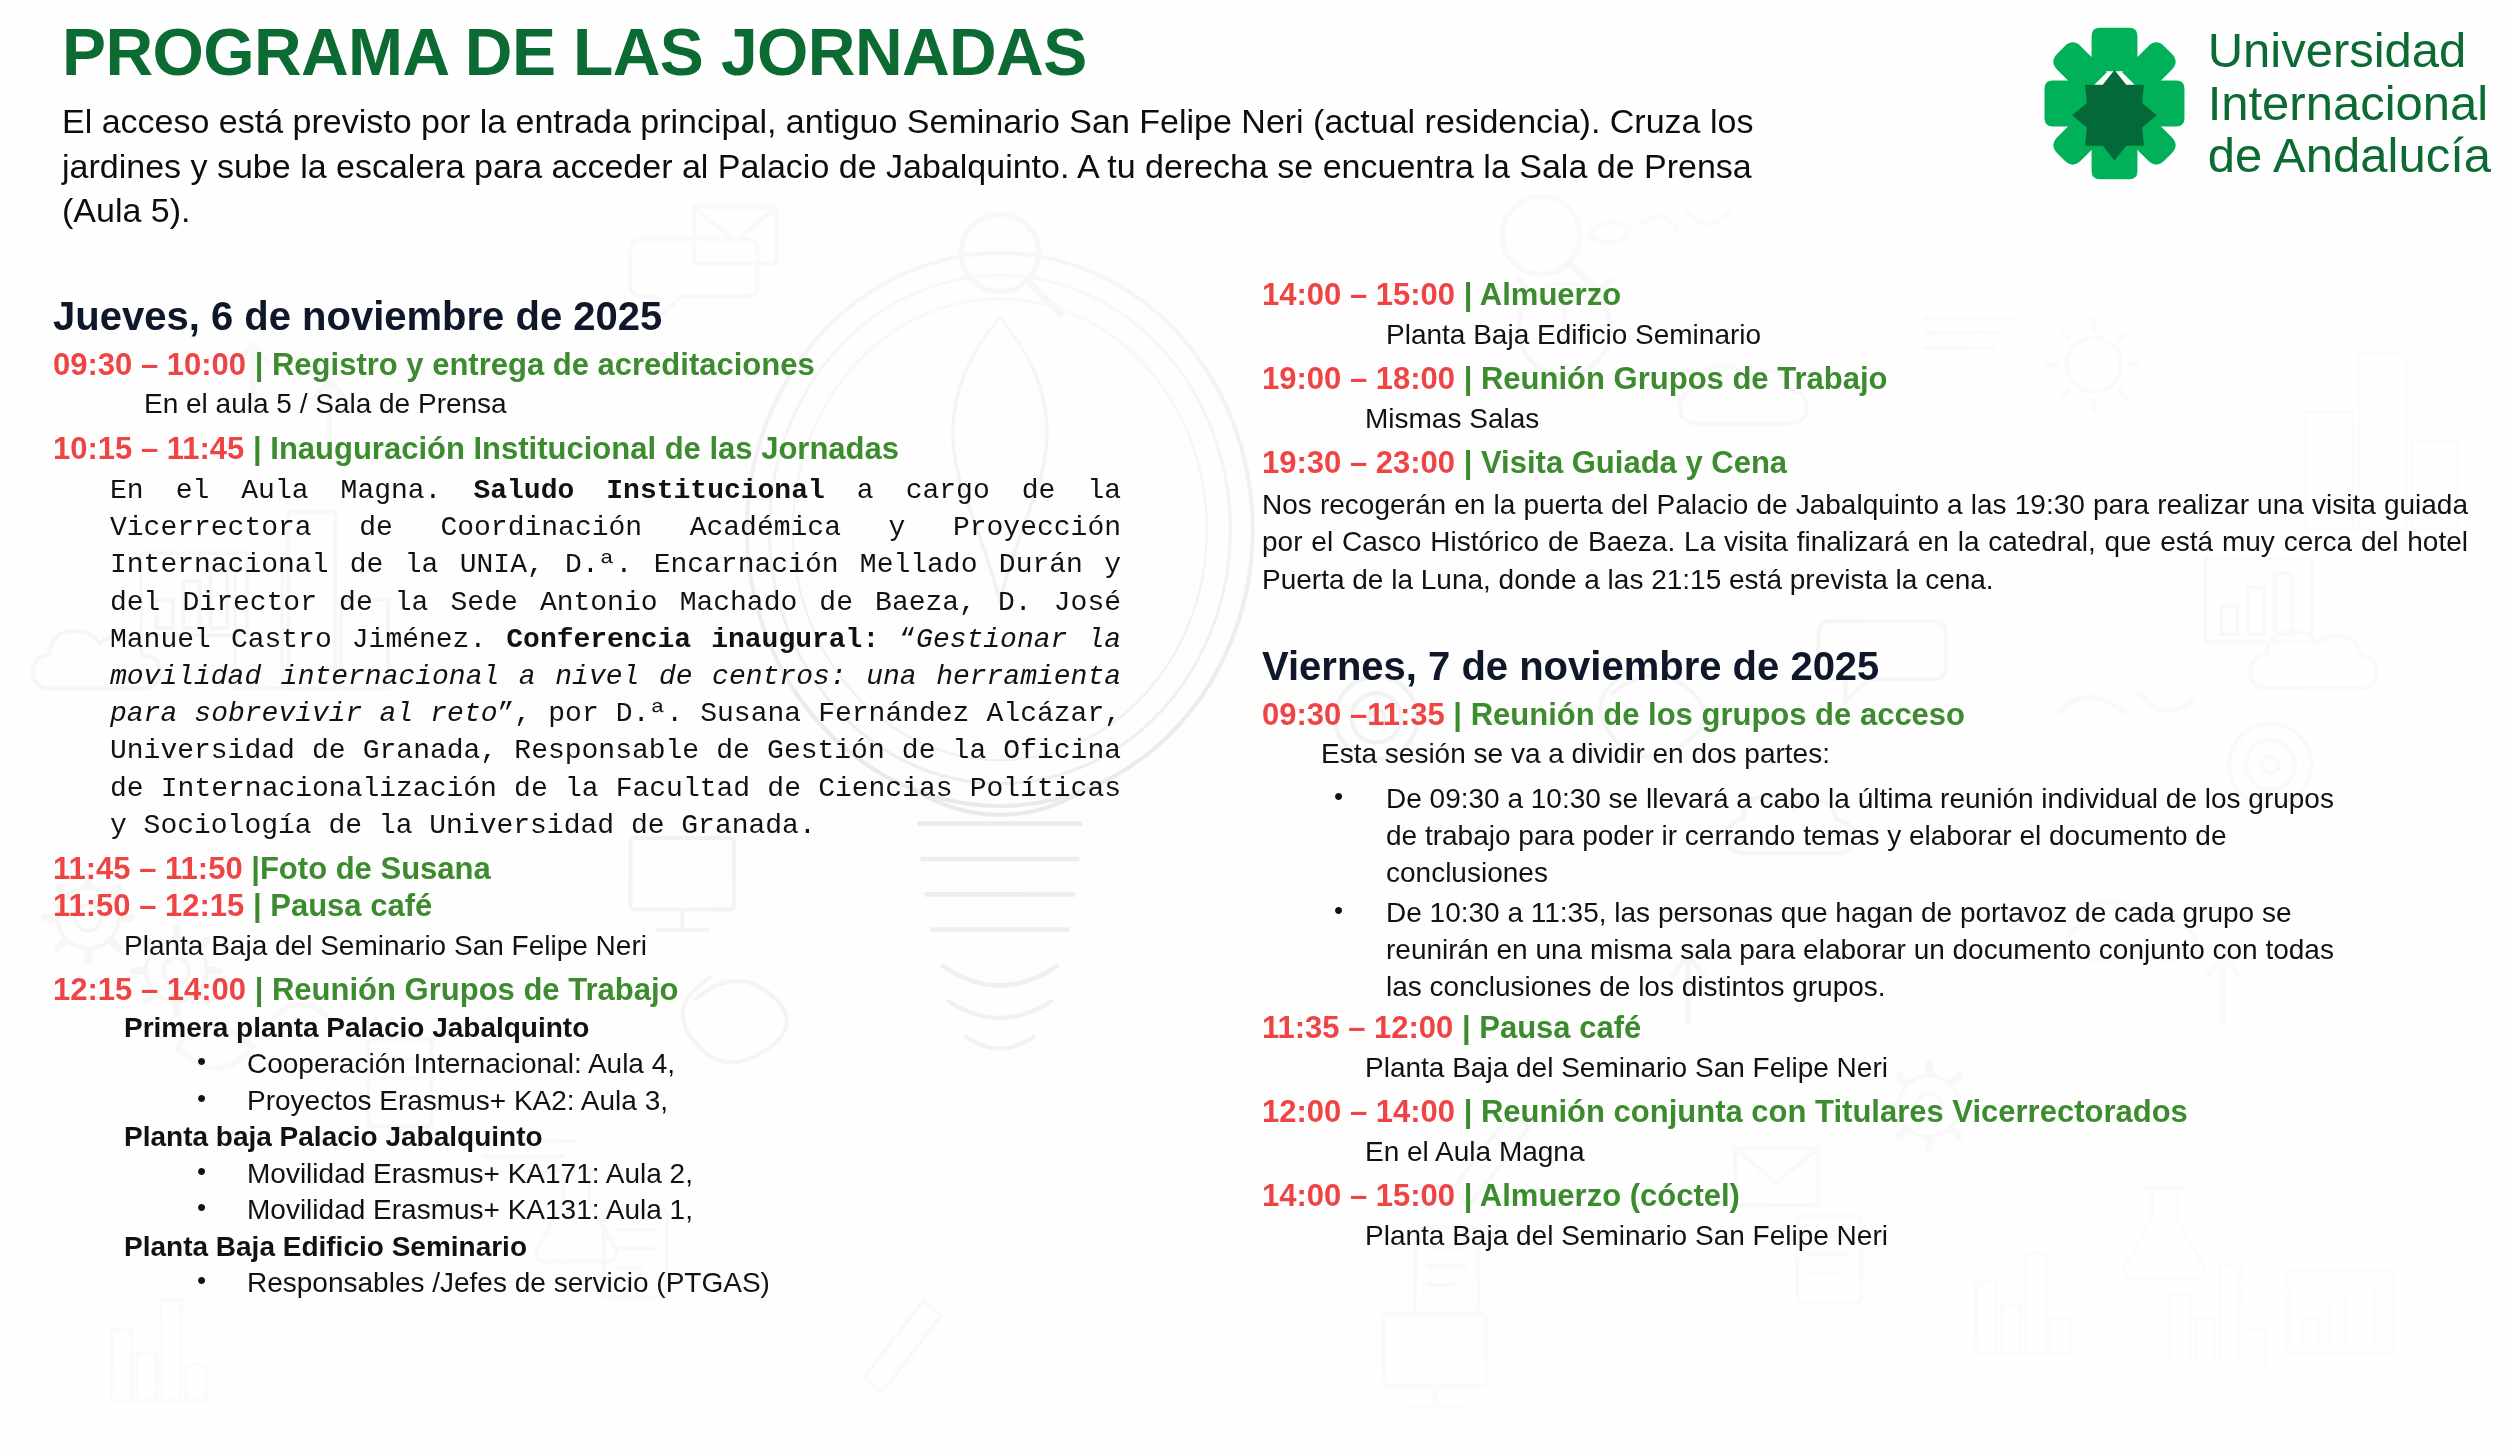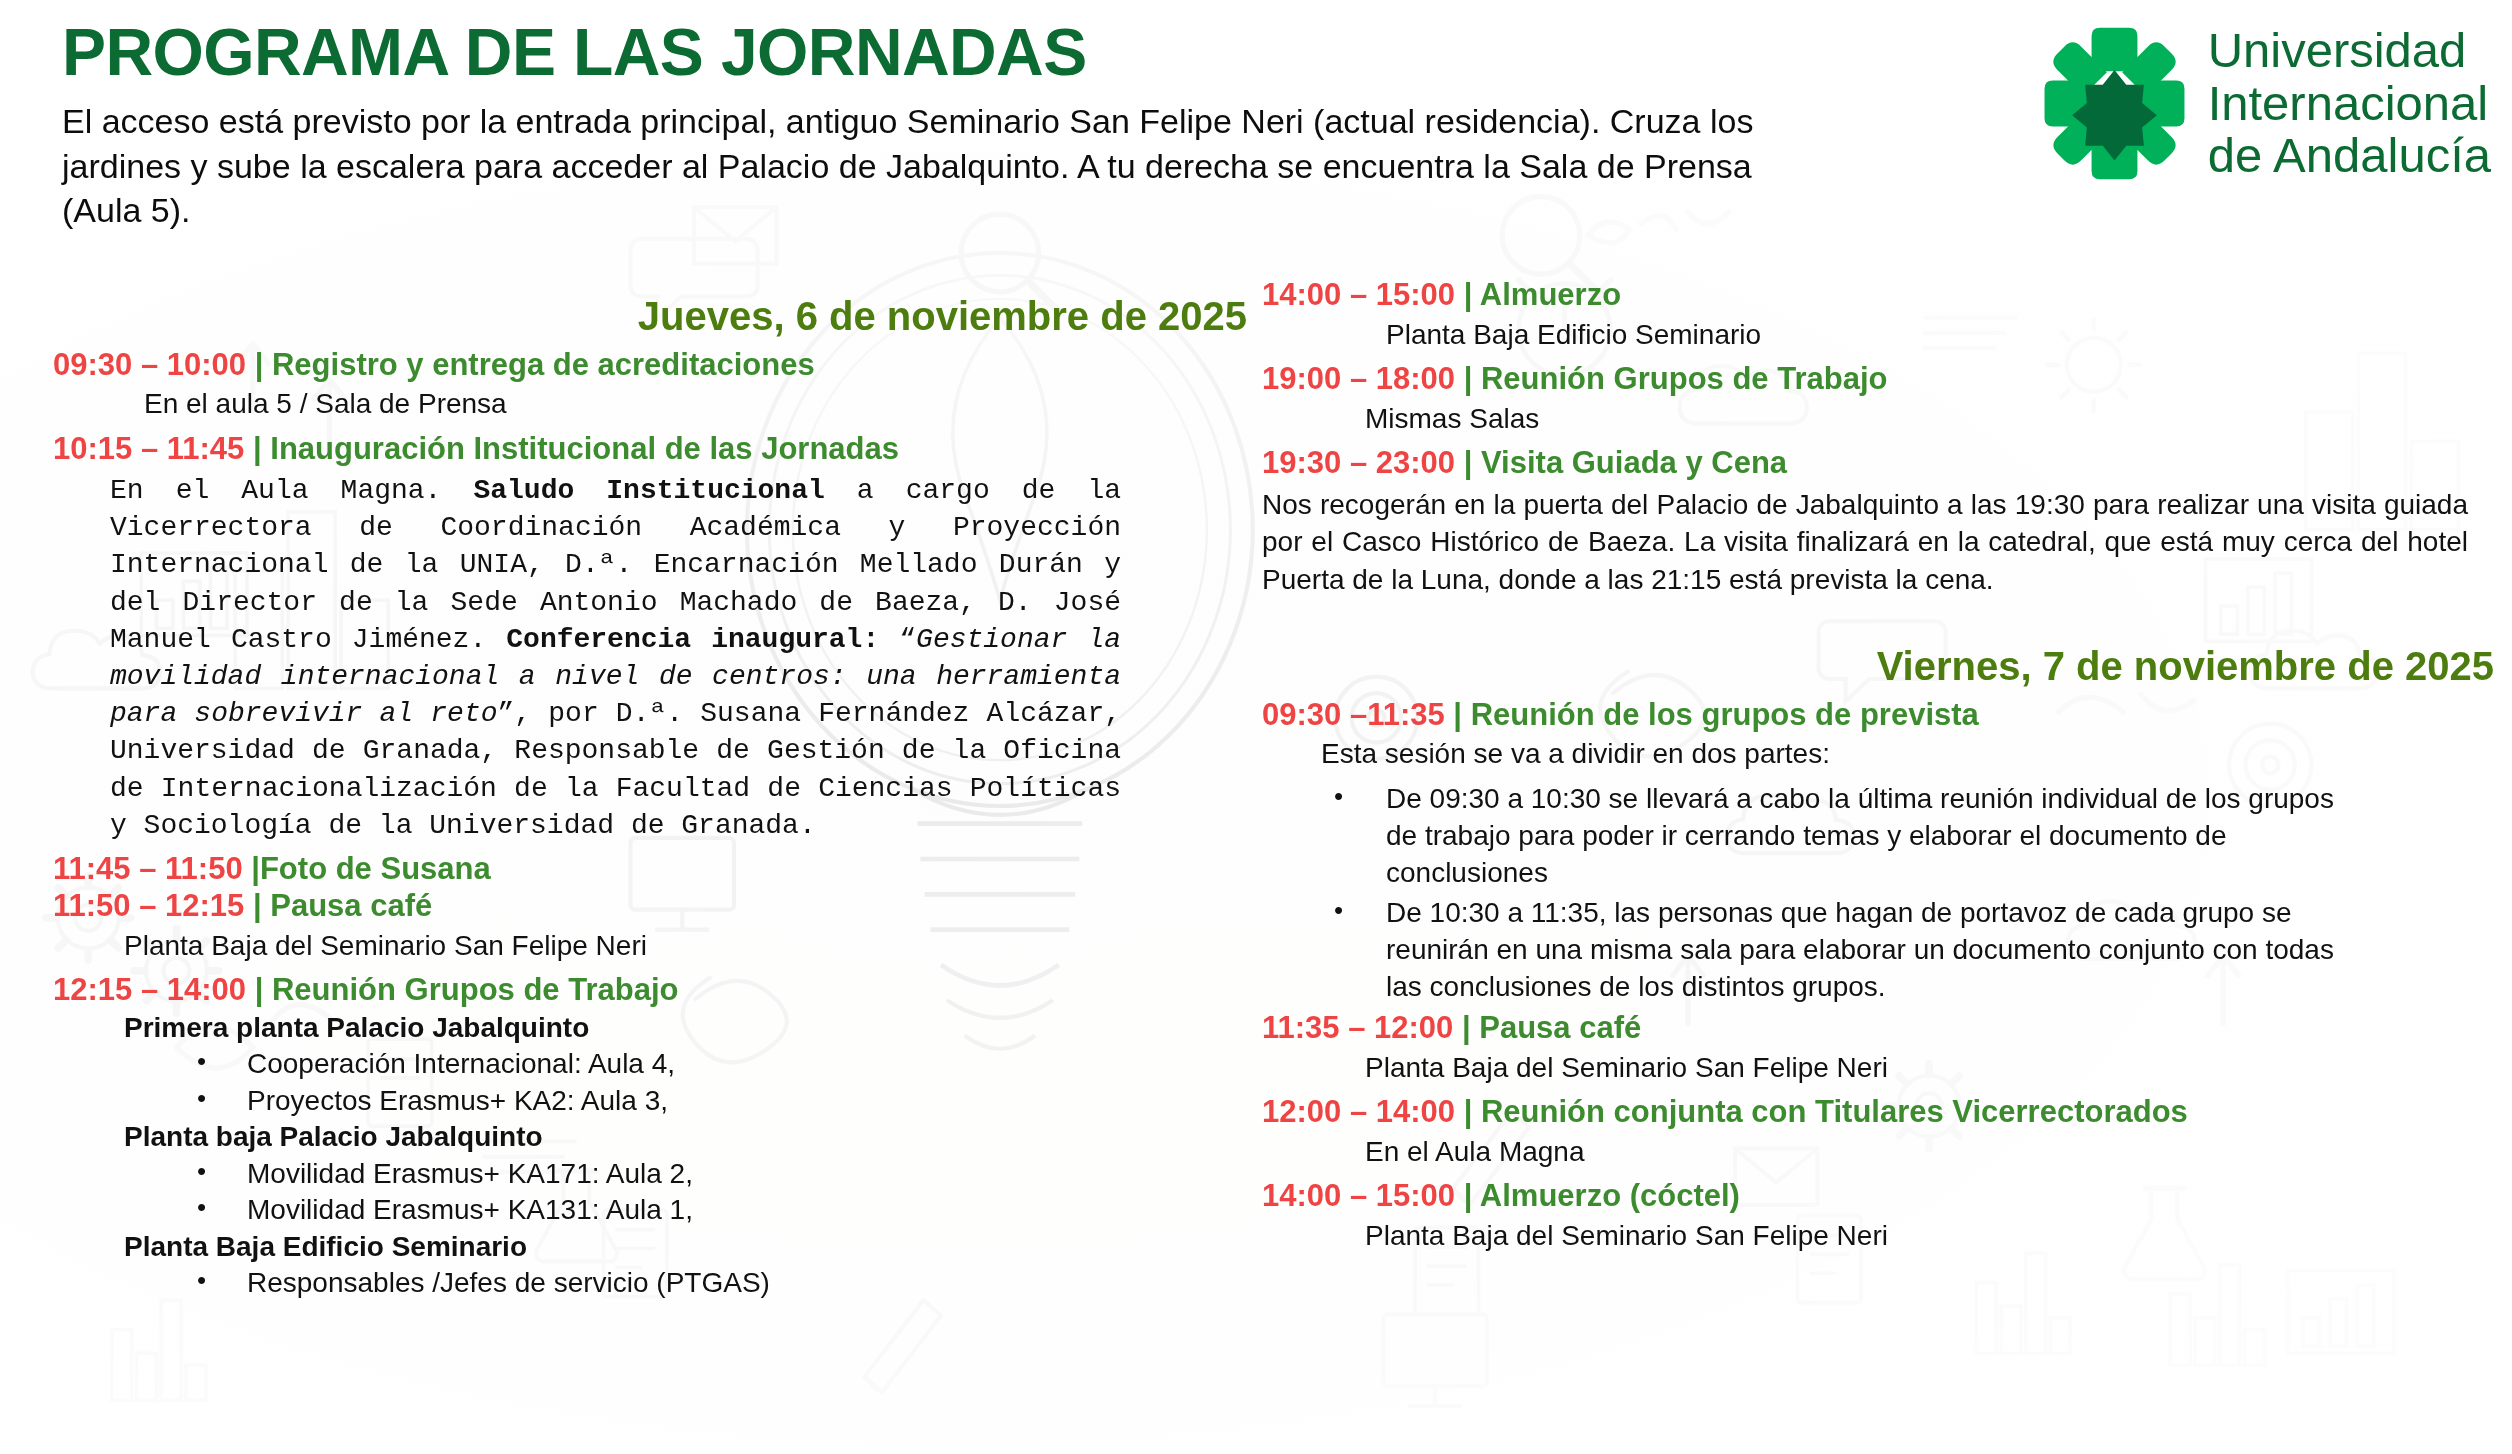--- a/index.html
+++ b/index.html
@@ -100,23 +100,22 @@
   }
   .col-left  { left: 53px;   width: 1194px; }
   .col-right { left: 1262px; width: 1232px; top: 276px; }
 
   
   .day-heading {
     font-family: "Liberation Sans", sans-serif;
     font-weight: bold;
     font-size: 40px;
     line-height: 1.12;
-    color: #4d7c0f;
+    color: #0f172a;
     margin: 0 0 7px 0;
-    text-align: right;
   }
   .day-heading.second { margin-top: 20px; }
 
   
   .session {
     font-family: "Liberation Sans", sans-serif;
     font-weight: bold;
     font-size: 31px;
     line-height: 1.20;
     color: #3d8b2f;
@@ -502,21 +501,21 @@
       </p>
       <p class="para full">Nos recogerán en la puerta del Palacio de Jabalquinto a las 19:30 para realizar una visita guiada por el Casco Histórico de Baeza. La visita finalizará en la catedral, que está muy cerca del hotel Puerta de la Luna, donde a las 21:15 está prevista la cena.</p>
 
       <div class="spacer-md"></div>
 
       <h2 class="day-heading second">Viernes, 7 de noviembre de 2025</h2>
 
       <p class="session">
         <span class="time">09:30 –11:35</span>
         <span class="sep">|</span>
-        <span class="name">Reunión de los grupos de prevista</span>
+        <span class="name">Reunión de los grupos de acceso</span>
       </p>
       <p class="venue ind-6">Esta sesión se va a dividir en dos partes:</p>
       <ul class="bullets-wrap">
         <li>De 09:30 a 10:30 se llevará a cabo la última reunión individual de los grupos de trabajo para poder ir cerrando temas y elaborar el documento de conclusiones</li>
         <li>De 10:30 a 11:35, las personas que hagan de portavoz de cada grupo se reunirán en una misma sala para elaborar un documento conjunto con todas las conclusiones de los distintos grupos.</li>
       </ul>
 
       <p class="session">
         <span class="time">11:35 – 12:00</span>
         <span class="sep">|</span>

